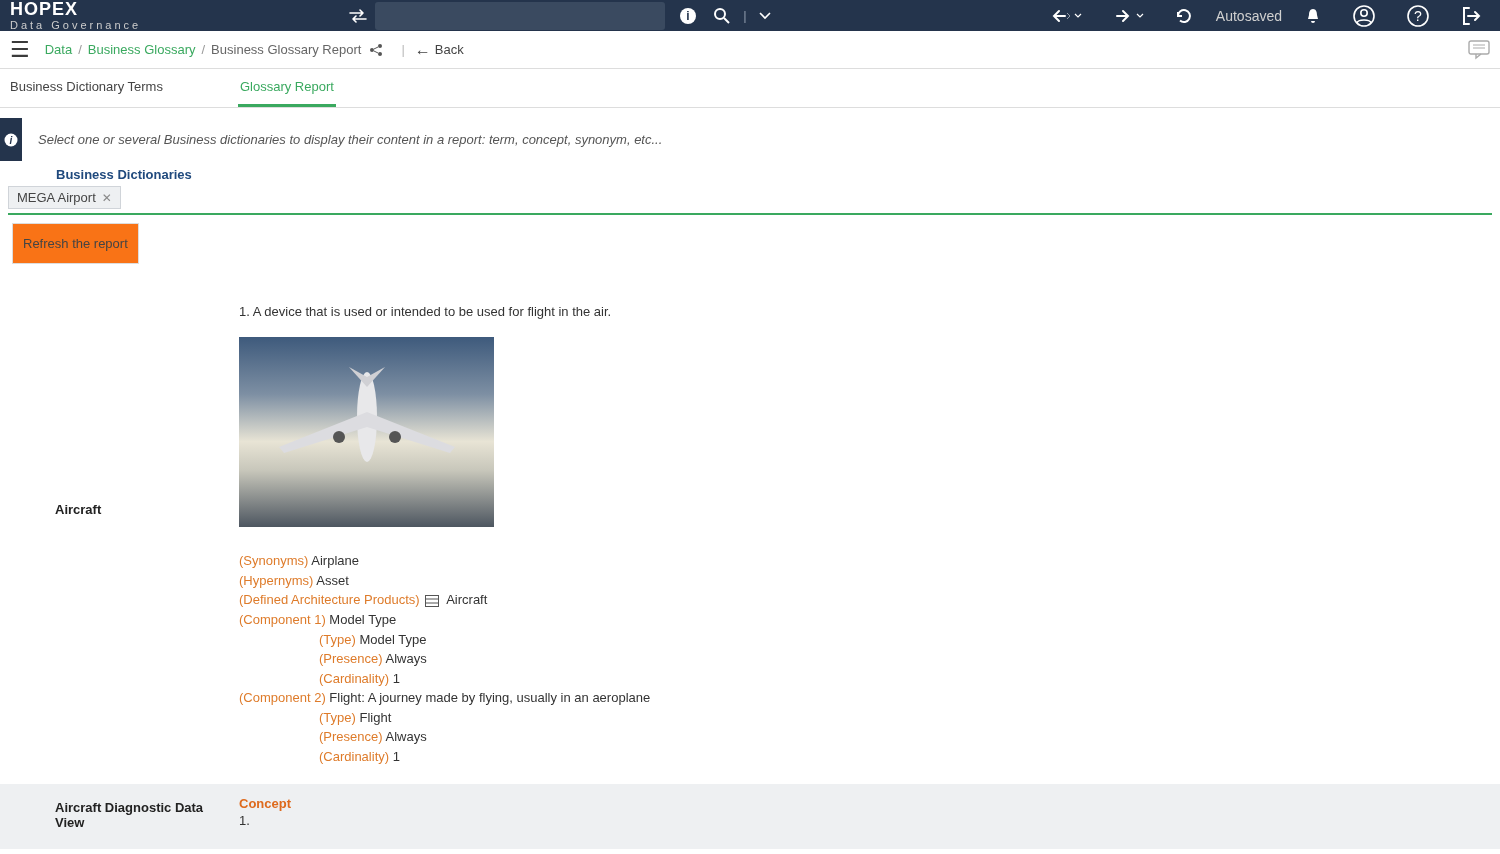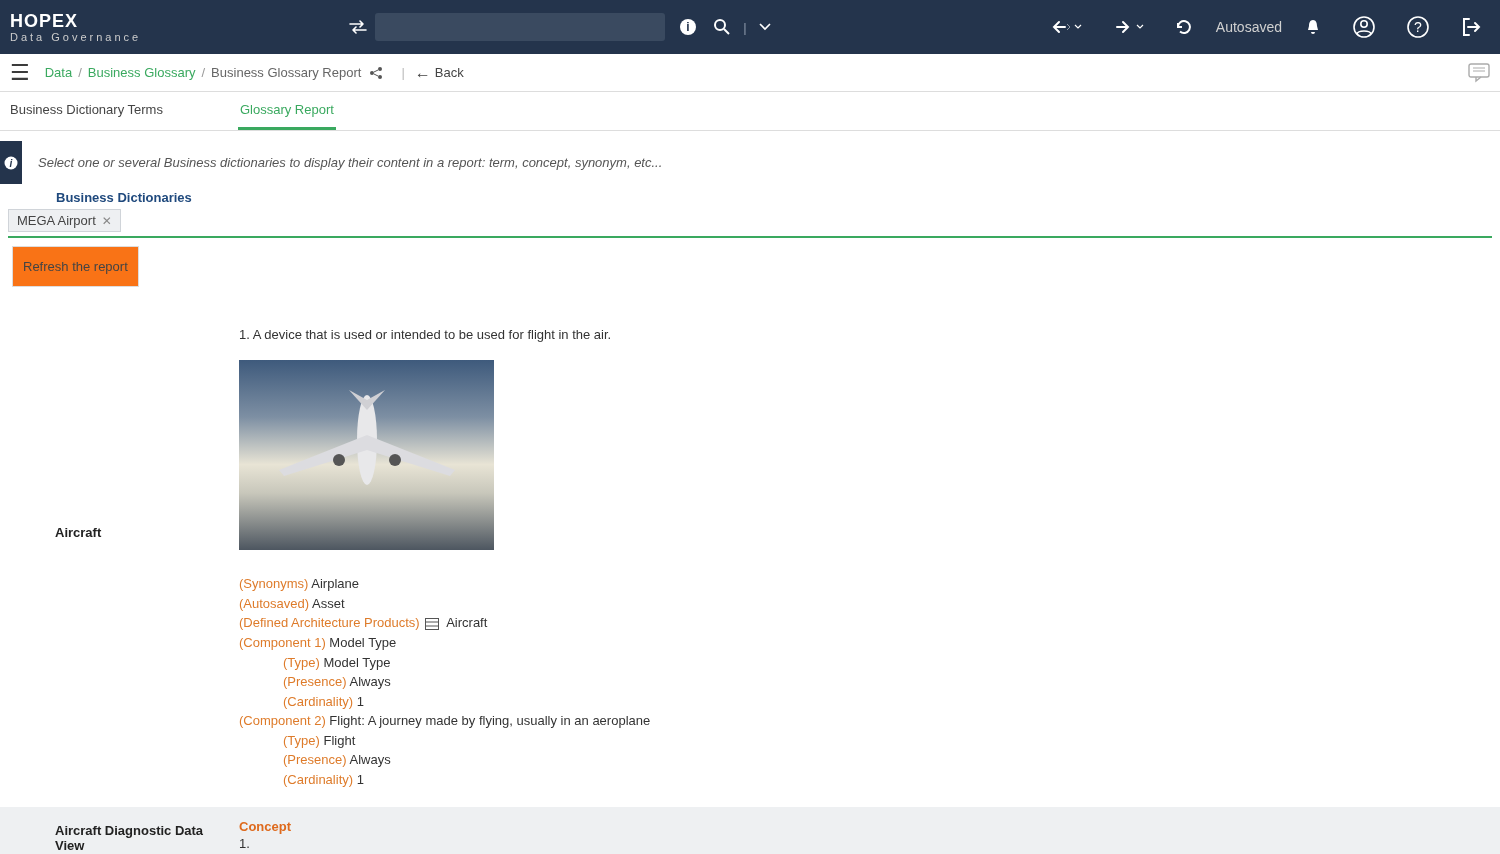--- a/index.html
+++ b/index.html
@@ -1,19 +1,19 @@
 <!DOCTYPE html>
 <html><head>
 <meta charset="utf-8">
 <style>
   * { box-sizing: border-box; margin: 0; padding: 0; }
   body { font-family: Arial, Helvetica, sans-serif; font-size: 13px; color: #333; background: #fff; width: 1500px; }
   
   
-  .topbar { background: #24344c; height: 54px; display: flex; align-items: center; padding: 0 10px; color: #fff; }
+  .topbar { background: #24344c; height: 31px; display: flex; align-items: center; padding: 0 10px; color: #fff; }
   .logo-block { display: flex; flex-direction: column; line-height: 1; }
   .logo-main { font-weight: bold; font-size: 18px; letter-spacing: 1px; }
   .logo-sub { font-size: 11px; letter-spacing: 3px; color: #ccc; margin-top: 2px; }
   .topbar-gap1 { width: 200px; }
   .swap-icon { margin: 0 15px; }
   .search-box { background: #3a4a60; border: none; height: 28px; width: 290px; border-radius: 3px; color: #fff; padding: 0 8px; }
   .top-icon { display: inline-flex; align-items: center; justify-content: center; margin: 0 8px; cursor: pointer; color: #fff; }
   .top-right { margin-left: auto; display: flex; align-items: center; gap: 14px; }
   .autosaved { color: #d0d0d0; font-size: 14px; }
   .vsep { color: #8a96a8; margin: 0 4px; }
@@ -52,21 +52,21 @@
   .report { margin-top: 20px; }
   .report-row { display: flex; }
   .report-row.alt { background: #eef0f2; }
   .term-cell { width: 225px; padding: 12px 12px 12px 55px; font-weight: bold; color: #222; }
   .detail-cell { flex: 1; padding: 12px 14px 18px 14px; }
   .definition { color: #333; margin-bottom: 18px; }
   .img-placeholder { width: 255px; height: 190px; background: linear-gradient(180deg,#3e5a7c 0%, #7d8fa3 30%, #e8e4d5 55%, #c8c7bb 70%, #4d5660 100%); margin-bottom: 24px; position: relative; overflow:hidden; }
   .plane-svg { position:absolute; top:30px; left:30px; }
   .meta-line { line-height: 1.5; }
   .meta-key { color: #de7b2a; }
-  .indent { margin-left: 44px; }
+  .indent { margin-left: 80px; }
   .inline-icon { display:inline-block; vertical-align:middle; margin: 0 4px 0 2px; }
   .concept-head { color: #de6a1d; font-weight: bold; }
   
   svg { display:block; }
   .inline-icon svg { display:inline-block; vertical-align:middle;}
 </style>
 </head>
 <body>
 
 <div class="topbar">
@@ -226,21 +226,21 @@
           <path d="M98 10 L116 0 L98 20 Z" fill="#d0d0d4"></path>
           <circle cx="70" cy="70" r="6" fill="#555"></circle>
           <circle cx="126" cy="70" r="6" fill="#555"></circle>
         </svg>
       </div>
       <div class="meta-line">
         <span class="meta-key">(Synonyms)</span>
         <span>Airplane</span>
       </div>
       <div class="meta-line">
-        <span class="meta-key">(Autosaved)</span>
+        <span class="meta-key">(Hypernyms)</span>
         <span>Asset</span>
       </div>
       <div class="meta-line">
         <span class="meta-key">(Defined Architecture Products)</span>
         <span class="inline-icon">
           <svg width="14" height="12">
               <rect x="0.5" y="0.5" width="13" height="11" stroke="#555" fill="none"></rect>
               <line x1="0" y1="4" x2="14" y2="4" stroke="#555"></line>
               <line x1="0" y1="8" x2="14" y2="8" stroke="#555"></line>
             </svg>

